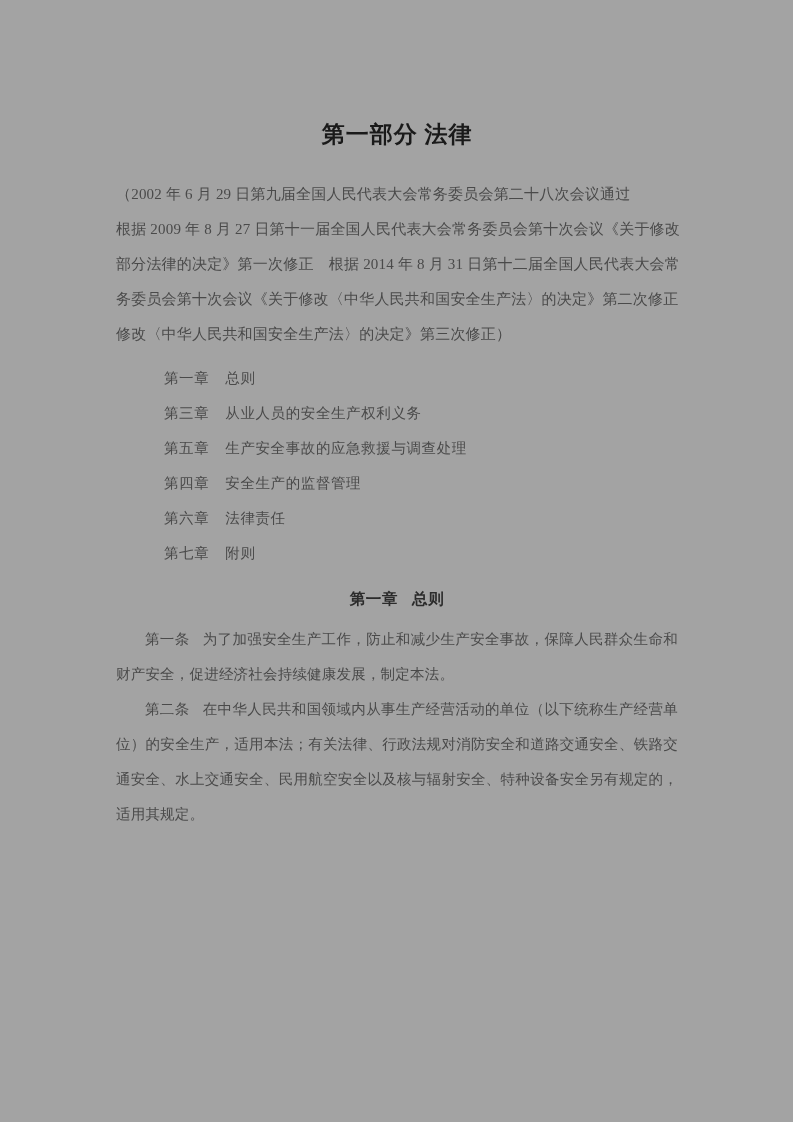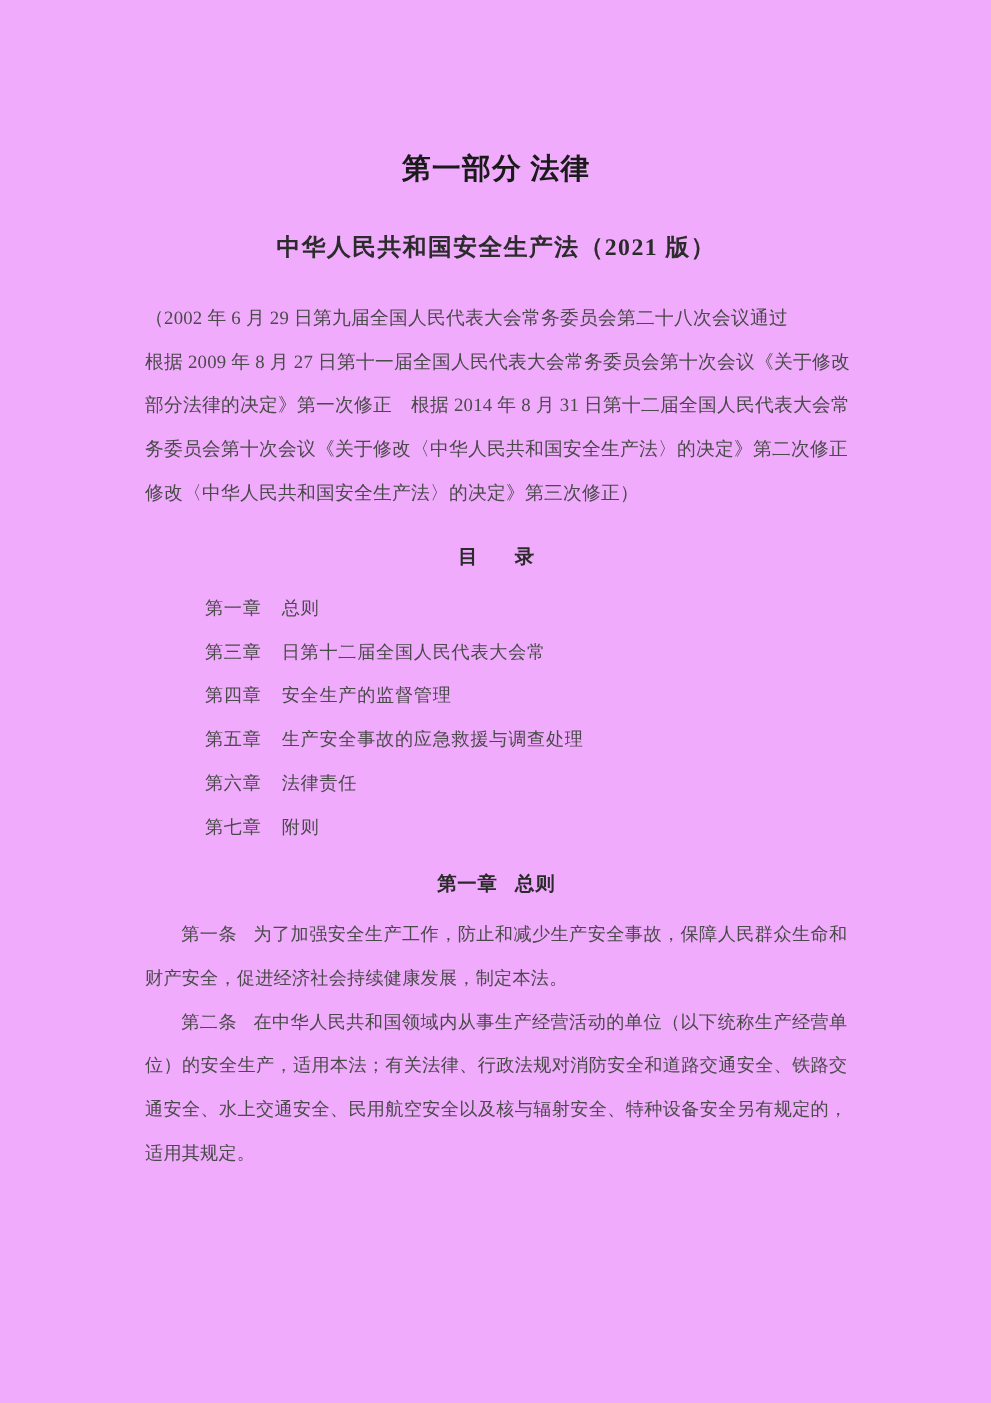--- a/index.html
+++ b/index.html
@@ -10,21 +10,21 @@
   body {
     font-family: "Liberation Serif", "DejaVu Serif", serif;
     color: #3a3a3a;
     -webkit-font-smoothing: antialiased;
   }
   .page {
     position: relative;
     width: 793px;
     height: 1122px;
     margin: 0 auto;
-    background: #f0abfc;
+    background: #a3a3a3;
     overflow: hidden;
     box-sizing: border-box;
   }
   .content {
     position: absolute;
     left: 116px;
     top: 0;
     width: 562px;
   }
 
@@ -158,48 +158,42 @@
 </style>
 </head>
 <body>
 
 <div class="page">
 
   <div class="content">
 
     <h1 class="part-title">第一部分 法律</h1>
 
-    <h2 class="law-title">中华人民共和国安全生产法（2021 版）</h2>
 
     <div class="preamble">
       <p>（2002 年 6 月 29 日第九届全国人民代表大会常务委员会第二十八次会议通过</p>
       <p>根据 2009 年 8 月 27 日第十一届全国人民代表大会常务委员会第十次会议《关于修改</p>
       <p>部分法律的决定》第一次修正　根据 2014 年 8 月 31 日第十二届全国人民代表大会常</p>
       <p>务委员会第十次会议《关于修改〈中华人民共和国安全生产法〉的决定》第二次修正</p>
       <p>修改〈中华人民共和国安全生产法〉的决定》第三次修正）</p>
     </div>
 
-    <div class="toc-heading">
-      <span>目</span>
-      <span class="gap"></span>
-      <span>录</span>
-    </div>
 
     <ul class="toc">
       <li>
         <span class="ch">第一章</span><span class="sep"></span><span>总则</span>
       </li>
       <li>
-        <span class="ch">第三章</span><span class="sep"></span><span>日第十二届全国人民代表大会常</span>
+        <span class="ch">第三章</span><span class="sep"></span><span>从业人员的安全生产权利义务</span>
+      </li>
+      <li>
+        <span class="ch">第五章</span><span class="sep"></span><span>生产安全事故的应急救援与调查处理</span>
       </li>
       <li>
         <span class="ch">第四章</span><span class="sep"></span><span>安全生产的监督管理</span>
-      </li>
-      <li>
-        <span class="ch">第五章</span><span class="sep"></span><span>生产安全事故的应急救援与调查处理</span>
       </li>
       <li>
         <span class="ch">第六章</span><span class="sep"></span><span>法律责任</span>
       </li>
       <li>
         <span class="ch">第七章</span><span class="sep"></span><span>附则</span>
       </li>
     </ul>
 
     <div class="chapter-heading">

